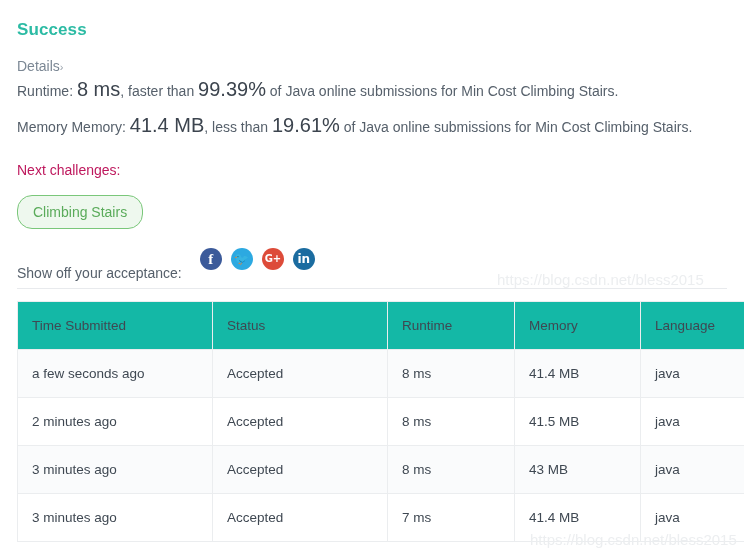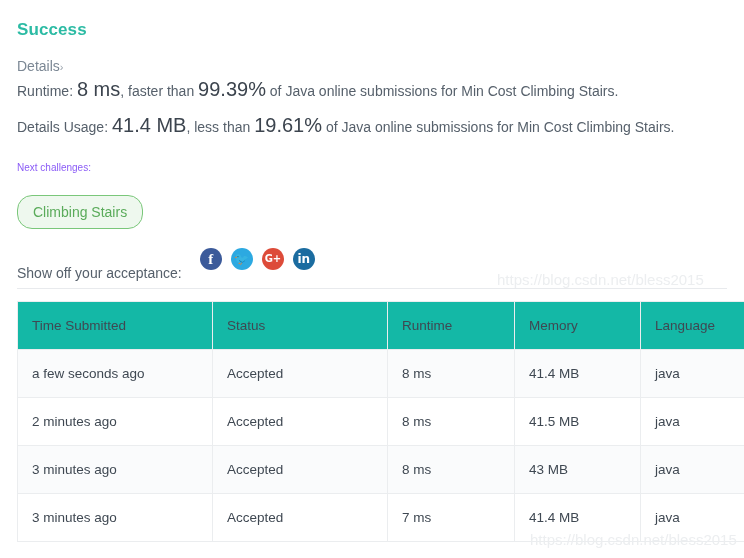--- a/index.html
+++ b/index.html
@@ -56,22 +56,22 @@
   .stat-big {
     font-size: 20px;
     color: #3c444e;
     vertical-align: baseline;
   }
 
   
   .next-label {
     position: absolute;
     left: 17px; top: 162px;
-    font-size: 10px;
-    color: #8b5cf6;
+    font-size: 14px;
+    color: #be185d;
   }
   .challenge-badge {
     position: absolute;
     left: 17px; top: 195px;
     display: inline-flex;
     align-items: center;
     justify-content: center;
     height: 29px;
     padding: 16px 15px;
     border: 1px solid #7ac77a;
@@ -186,21 +186,21 @@
   </div>
 
   <div class="stat-line runtime">
     <span>Runtime:</span>
     <span class="stat-big">8 ms</span><span>, faster than</span>
     <span class="stat-big">99.39%</span>
     <span>of Java online submissions for Min Cost Climbing Stairs.</span>
   </div>
 
   <div class="stat-line memory">
-    <span>Details Usage:</span>
+    <span>Memory Memory:</span>
     <span class="stat-big">41.4 MB</span><span>, less than</span>
     <span class="stat-big">19.61%</span>
     <span>of Java online submissions for Min Cost Climbing Stairs.</span>
   </div>
 
   <div class="next-label">Next challenges:</div>
   <a class="challenge-badge">Climbing Stairs</a>
 
   <div class="share-row">
     <span class="share-label">Show off your acceptance:</span>

